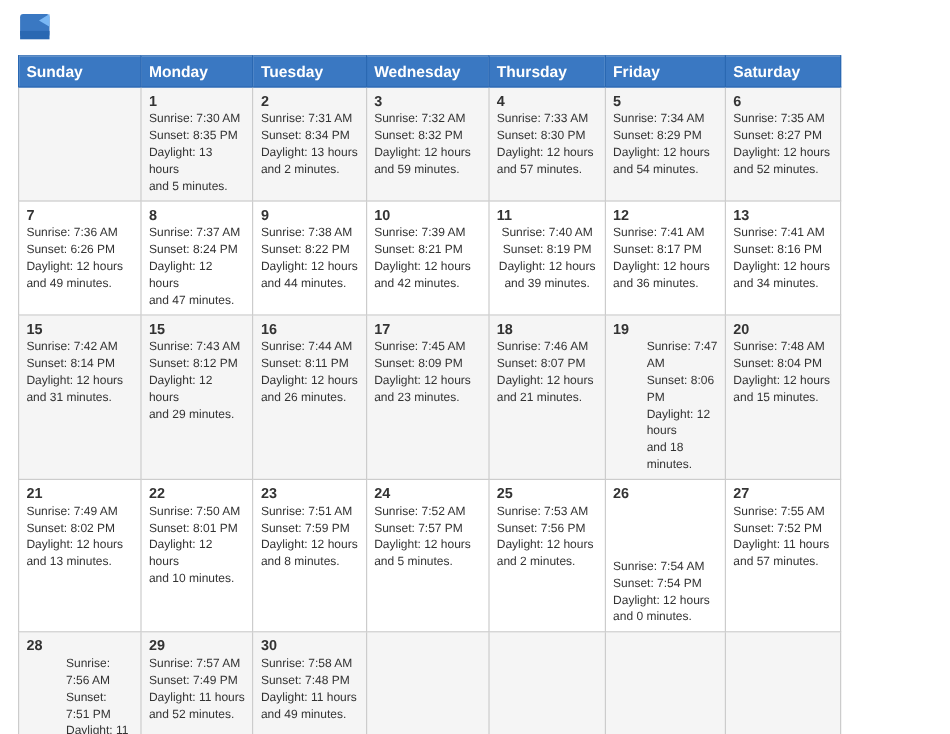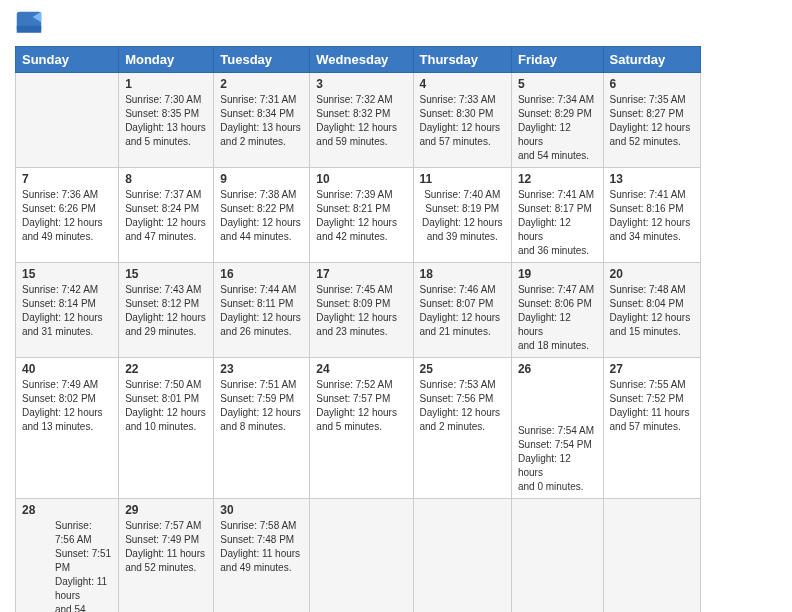--- a/index.html
+++ b/index.html
@@ -261,36 +261,36 @@
           </td>
           <td>
             <span class="day-num">18</span>
             <div class="day-info" style="white-space: pre-line;">Sunrise: 7:46 AM
 Sunset: 8:07 PM
 Daylight: 12 hours
 and 21 minutes.</div>
           </td>
           <td>
             <span class="day-num">19</span>
-            <div class="day-info" style="white-space: pre-line;">Sunrise: 7:47 AM
+            <div class="day-info" style="white-space: pre-line; margin-left: 28px;">Sunrise: 7:47 AM
 Sunset: 8:06 PM
 Daylight: 12 hours
 and 18 minutes.</div>
           </td>
           <td>
             <span class="day-num">20</span>
             <div class="day-info" style="white-space: pre-line;">Sunrise: 7:48 AM
 Sunset: 8:04 PM
 Daylight: 12 hours
 and 15 minutes.</div>
           </td>
         </tr>
         <tr>
           <td>
-            <span class="day-num">40</span>
+            <span class="day-num">21</span>
             <div class="day-info" style="white-space: pre-line;">Sunrise: 7:49 AM
 Sunset: 8:02 PM
 Daylight: 12 hours
 and 13 minutes.</div>
           </td>
           <td>
             <span class="day-num">22</span>
             <div class="day-info" style="white-space: pre-line;">Sunrise: 7:50 AM
 Sunset: 8:01 PM
 Daylight: 12 hours

